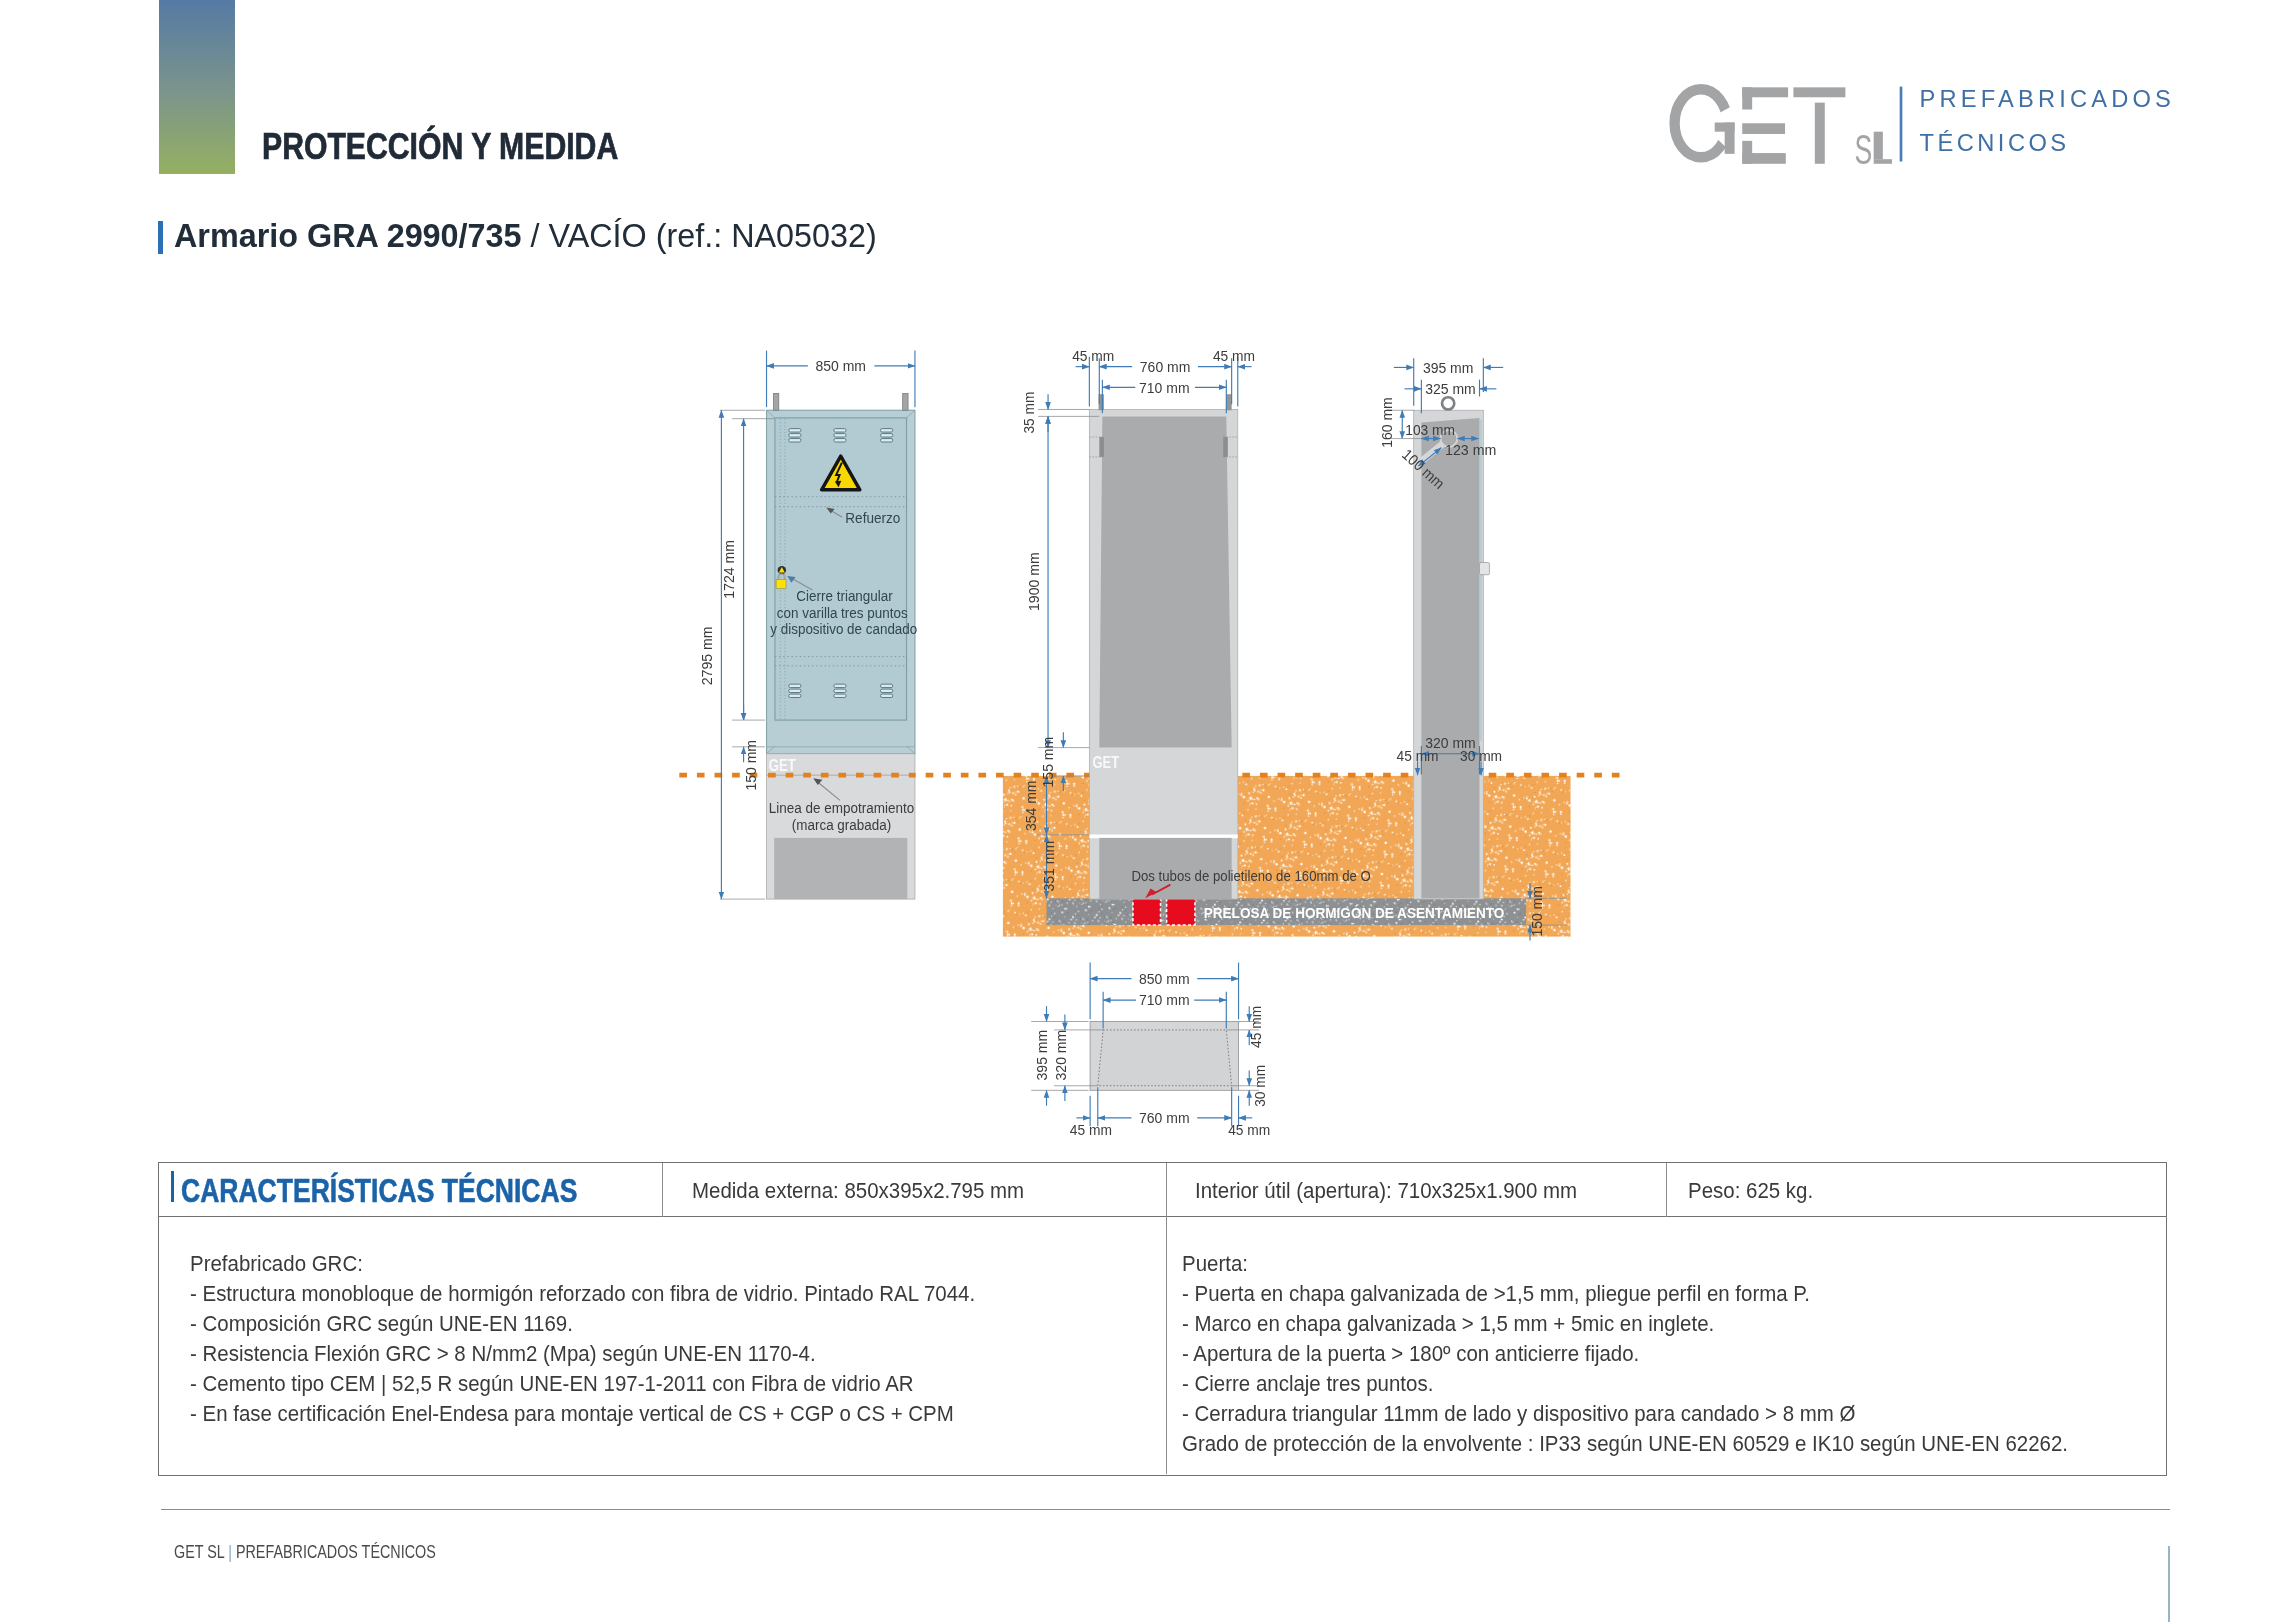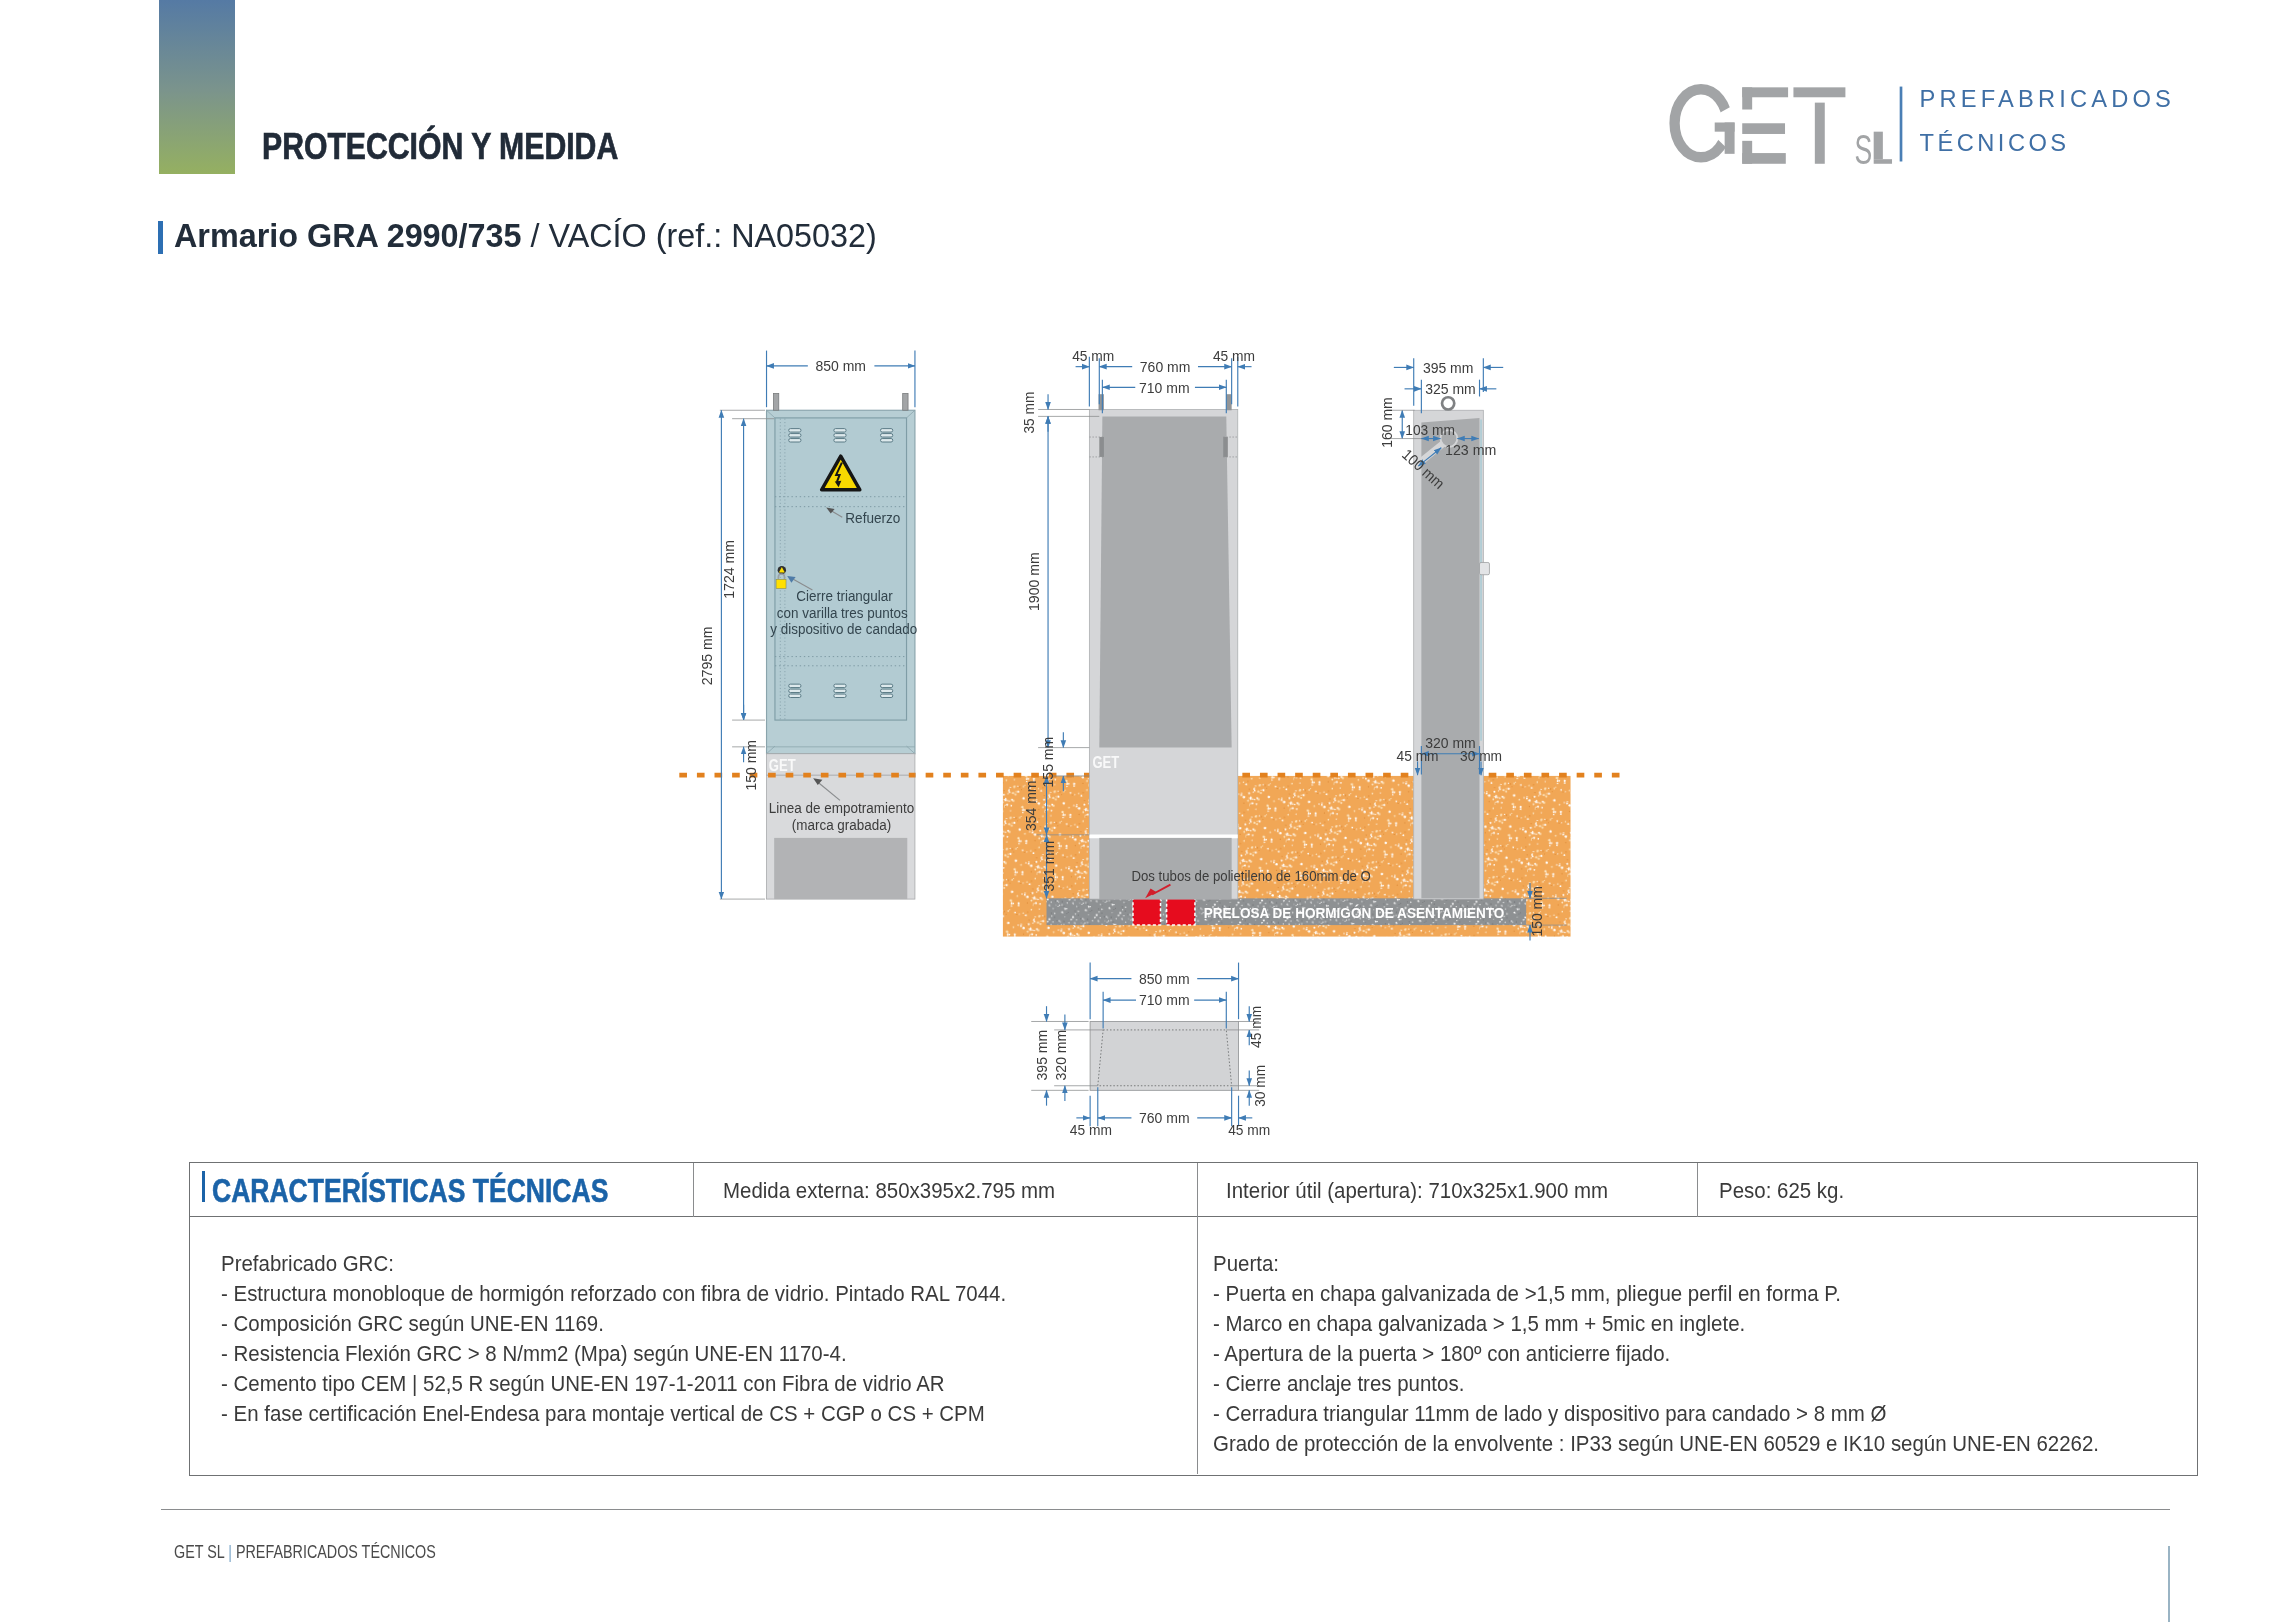--- a/index.html
+++ b/index.html
@@ -456,21 +456,21 @@
     <text x="1426" y="1484" text-anchor="middle" textLength="55" lengthAdjust="spacingAndGlyphs">45 mm</text>
     <text x="1633" y="1484" text-anchor="middle" textLength="55" lengthAdjust="spacingAndGlyphs">45 mm</text>
 
     <text x="1479" y="1152" textLength="313" lengthAdjust="spacingAndGlyphs">Dos tubos de polietileno de 160mm de O</text>
 
     <path d="M1530,1156 L1506,1169" stroke="#d21f2c" stroke-width="2.5" fill="none"></path>
     <path d="M1497,1174 L1512,1166 L1504,1161 z" fill="#d21f2c"></path>
     </g>
   </svg>
 
-  <div class="abs" style="left:158px; top:1162px; width:2009px; height:314px; border:1.5px solid #6f7173; font-size:22px; color:#3a3a3a;margin-left:31px;">
+  <div class="abs" style="left:158px; top:1162px; width:2009px; height:314px; border:1.5px solid #6f7173; font-size:22px; color:#3a3a3a;">
 
     <div style="position:absolute; left:0; top:0; width:100%; height:54px; border-bottom:1.5px solid #6f7173;">
 
       <div style="position:absolute; left:11.5px; top:8.4px; width:3.8px; height:31px; background:#1b63a8;"></div>
       <div style="position:absolute; left:22px; top:8.4px; font-size:34px; font-weight:bold; color:#1b63a8; -webkit-text-stroke:0.6px #1b63a8; transform:scaleX(0.78); transform-origin:left top; white-space:nowrap;">CARACTERÍSTICAS TÉCNICAS</div>
       <div style="position:absolute; left:503px; top:0; width:1.1px; height:54px; background:#8a8c8e;"></div>
 
       <div style="position:absolute; left:533px; top:15.3px; transform:scaleX(0.93); transform-origin:left top; white-space:nowrap;">Medida externa: 850x395x2.795 mm</div>
       <div style="position:absolute; left:1007px; top:0; width:1.1px; height:54px; background:#8a8c8e;"></div>
 

